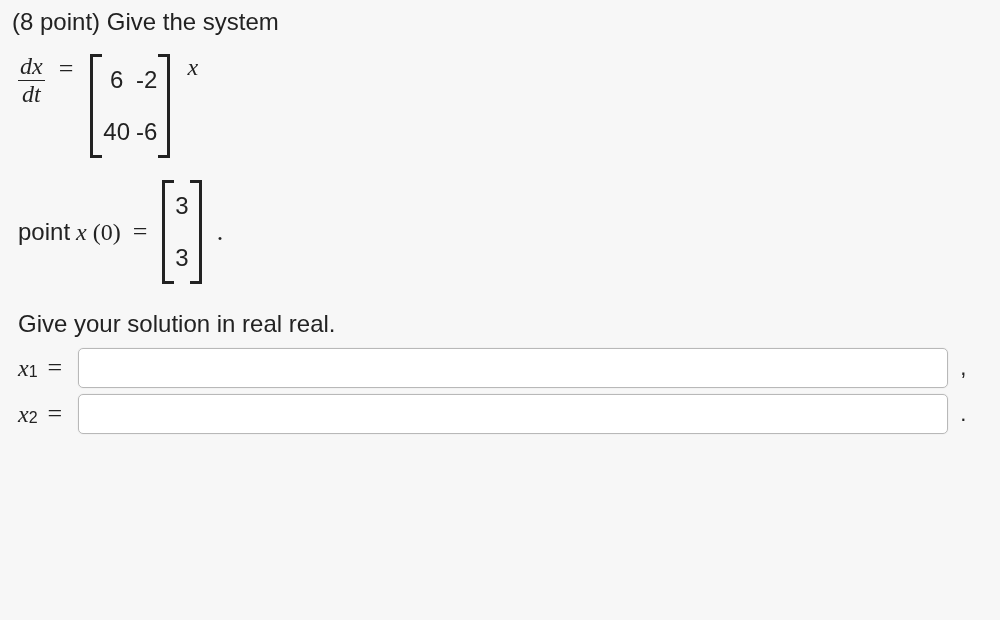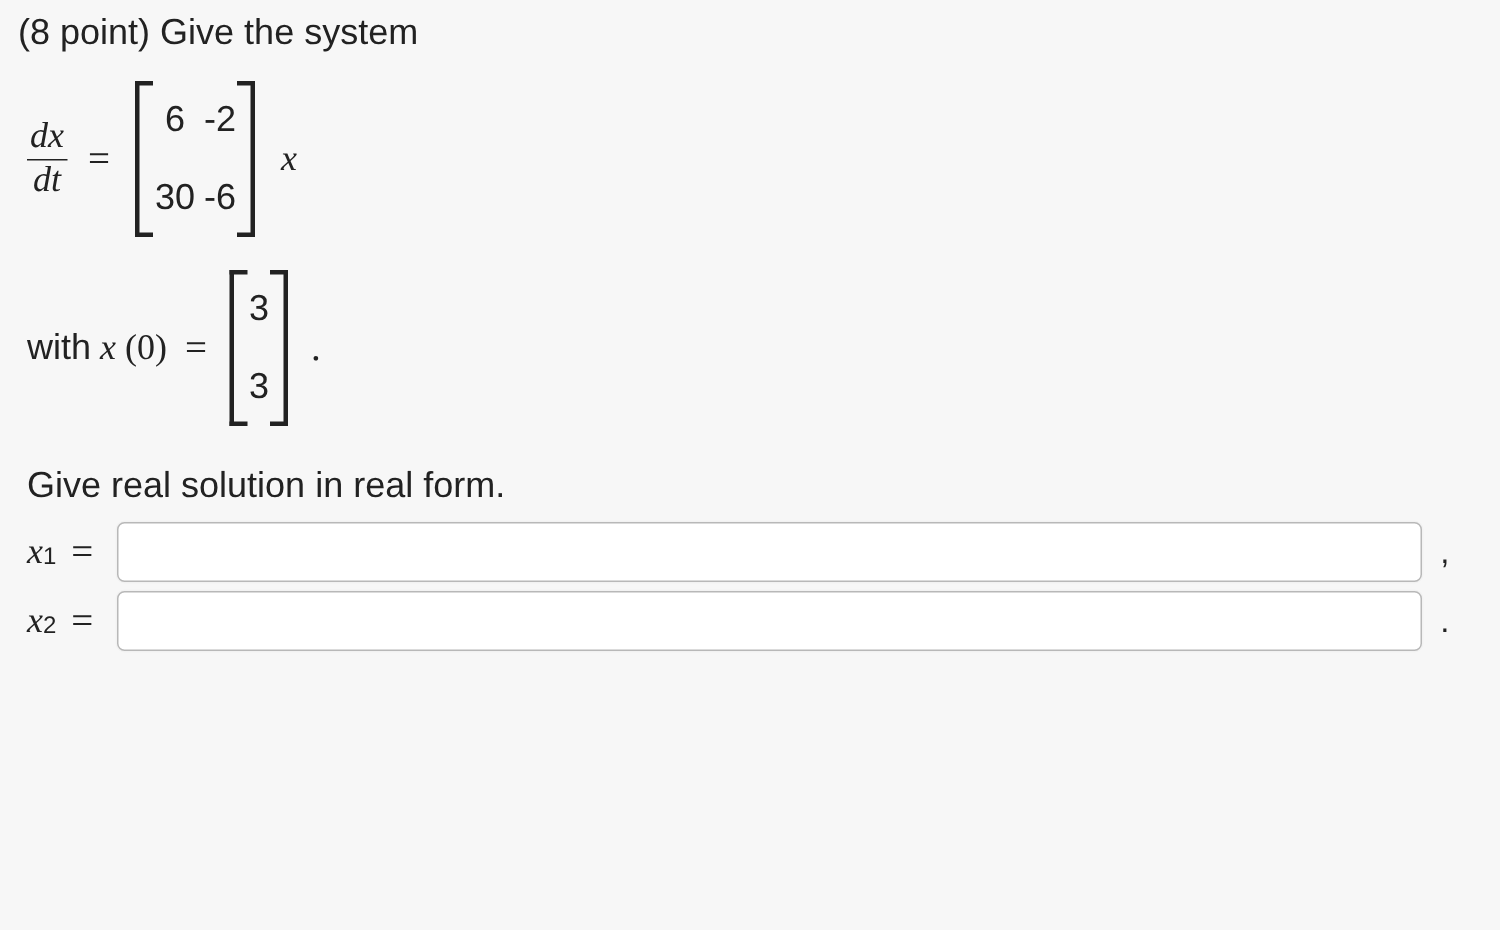--- a/index.html
+++ b/index.html
@@ -10,21 +10,20 @@
     font-size: 24px;
     color: #222;
     background: #f7f7f7;
     width: 1000px;
     height: 620px;
   }
   .math-i { font-family: 'Times New Roman', serif; font-style: italic; }
   .math-r { font-family: 'Times New Roman', serif; font-style: normal; }
   .eq-row {
     display: flex;
-    align-items: center;
     gap: 8px;
     margin: 18px 0 12px 6px;
   }
   .frac {
     display: inline-flex;
     flex-direction: column;
     align-items: center;
     line-height: 1.05;
   }
   .frac .num { padding: 0 2px 1px; }
@@ -127,54 +126,54 @@
   </span>
   <span class="equals">=</span>
   <span class="bracket-wrap">
     <span class="br left">
         <span class="tick-top"></span>
         <span class="tick-bot"></span>
       </span>
     <span class="mat-body mat-2x2">
       <span>6</span>
       <span>-2</span>
-      <span>30</span>
+      <span>40</span>
       <span>-6</span>
     </span>
     <span class="br right">
         <span class="tick-top"></span>
         <span class="tick-bot"></span>
       </span>
   </span>
   <span class="math-i vec-x">x</span>
 </div>
 
 <div class="with-row">
-  <span>with </span>
+  <span>point </span>
   <span class="math-i">x</span>
     <span class="math-r">(0)</span>
   <span class="equals">=</span>
   <span class="bracket-wrap">
     <span class="br left">
         <span class="tick-top"></span>
         <span class="tick-bot"></span>
       </span>
     <span class="mat-body mat-2x1">
       <span>3</span>
       <span>3</span>
     </span>
     <span class="br right">
         <span class="tick-top"></span>
         <span class="tick-bot"></span>
       </span>
   </span>
   <span class="period">.</span>
 </div>
 
-<div class="instr">Give real solution in real form.</div>
+<div class="instr">Give your solution in real real.</div>
 
 <div class="answer-row">
   <span class="answer-label">
     <span class="math-i">x</span>
       <span class="sub">1</span>
     <span class="equals" style="padding-left:10px">=</span>
   </span>
   <input class="answer-input" type="text" value="" style="">
   <span class="trail">,</span>
 </div>

